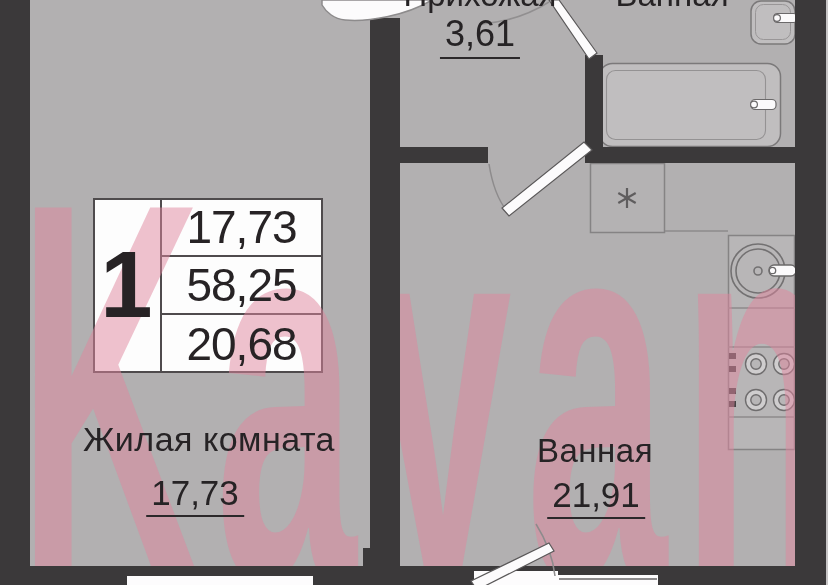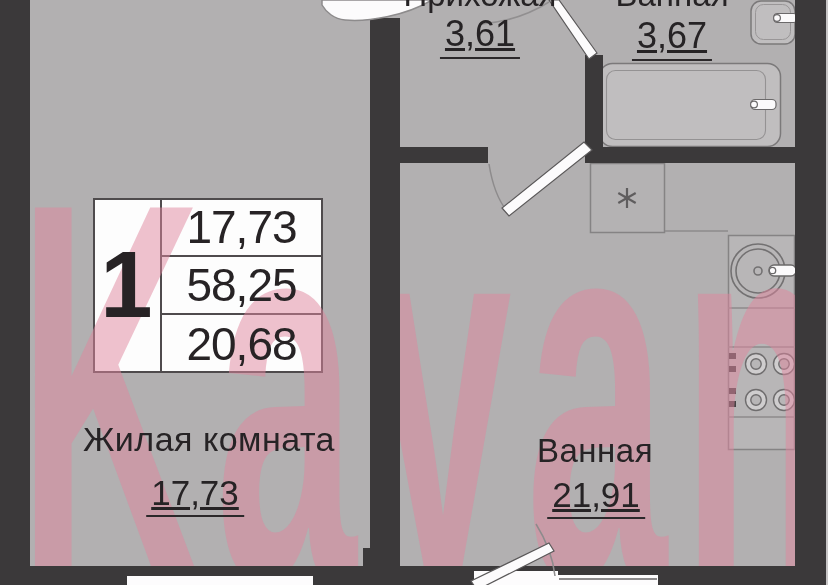--- a/index.html
+++ b/index.html
@@ -3,21 +3,21 @@
 <meta charset="utf-8">
 <style>
   html,body{margin:0;padding:0;background:#b2b0b1;}
   .screen{position:relative;width:828px;height:585px;background:#b2b0b1;overflow:hidden;
           font-family:"Liberation Sans",sans-serif;}
   .wall{position:absolute;background:#3b393a;z-index:55;}
   .opening{position:absolute;background:#fdfcfd;z-index:56;}
   .sliver{position:absolute;background:#c8c6c7;z-index:56;}
   .txt{position:absolute;color:#262325;white-space:nowrap;transform:translateX(-50%);z-index:60;}
   .room-label{font-size:33px;letter-spacing:0.5px;text-align:center;}
-  .area-label{font-size:35px;border-bottom:2px solid #2b282a;padding:0 5px 2px 5px;text-decoration:underline;}
+  .area-label{font-size:35px;border-bottom:2px solid #2b282a;padding:0 5px 2px 5px;}
   .cut-top{font-size:33px;}
   svg.layer{position:absolute;left:0;top:0;}
   .fixtures{z-index:40;}
   .doors{z-index:57;}
   .watermark{position:absolute;left:18px;top:122px;z-index:50;font-size:540px;font-weight:bold;
              line-height:540px;letter-spacing:30px;color:rgba(224,133,158,0.5);
              transform:scaleX(0.47);transform-origin:0 0;white-space:nowrap;pointer-events:none;}
   .legend-bg{position:absolute;left:93px;top:198px;width:230px;height:175px;background:#fdfdfd;
              border:2px solid #4f4b4d;box-sizing:border-box;z-index:30;}
   .legend-bg .vline{position:absolute;left:65px;top:0;width:2px;height:100%;background:#4f4b4d;}
@@ -143,21 +143,20 @@
     <div class="cell rooms-count">1</div>
     <div class="cell val">17,73</div>
     <div class="cell val">58,25</div>
     <div class="cell val">20,68</div>
   </div>
 
   <div class="txt cut-top" style="left:480px;top:-24px">Прихожая</div>
   <div class="txt area-label" style="left:480px;top:13px;font-size:36px">3,61</div>
 
   <div class="txt cut-top" style="left:672px;top:-24px">Ванная</div>
-  <div class="txt area-label" style="left:672px;top:15px;font-size:36px">3,67</div>
 
   <div class="txt room-label" style="left:209px;top:420px;font-size:34px">Жилая комната</div>
   <div class="txt area-label" style="left:195px;top:473px">17,73</div>
 
   <div class="txt room-label" style="left:595px;top:432px">Ванная</div>
   <div class="txt area-label" style="left:596px;top:475px">21,91</div>
 
 </div>
 
 </body></html>

